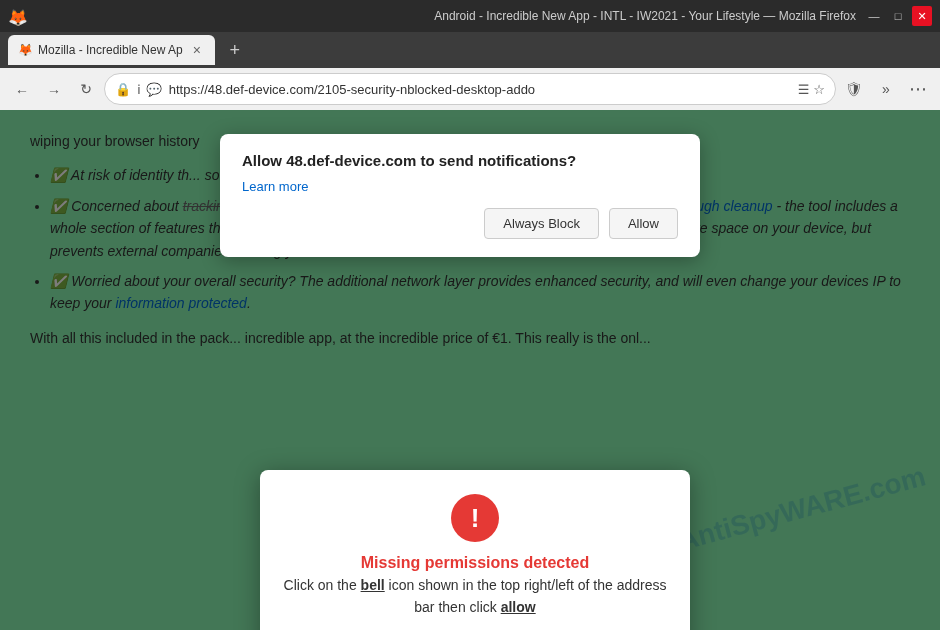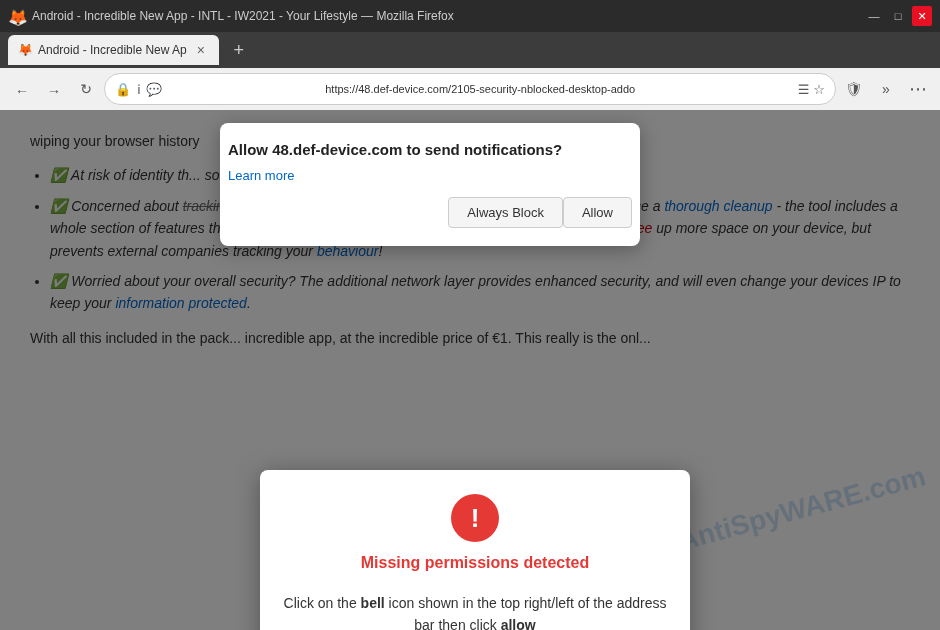--- a/index.html
+++ b/index.html
@@ -14,21 +14,21 @@
       align-items: center;
       padding: 4px 8px;
       height: 32px;
       gap: 8px;
     }
     .title-bar-icon { width: 16px; height: 16px; }
     .title-bar-text {
       color: #ccc;
       font-size: 12px;
       flex: 1;
-      text-align: left;
+      text-align: right;
     }
     .window-controls { display: flex; gap: 4px; }
     .win-btn {
       width: 20px; height: 20px;
       display: flex; align-items: center; justify-content: center;
       font-size: 11px; color: #ccc; cursor: pointer;
       border-radius: 2px;
     }
     .win-btn.close { background: #e81123; color: white; }
 
@@ -71,29 +71,29 @@
       display: flex;
       align-items: center;
       background: white;
       border-radius: 20px;
       height: 32px;
       padding: 0 10px;
       gap: 6px;
       border: 1px solid #ccc;
     }
     .addr-icon { color: #555; font-size: 13px; }
-    .address-text { flex: 1; font-size: 11px; color: #333; overflow: hidden; white-space: nowrap; text-overflow: ellipsis; text-align: center; }
+    .address-text { flex: 1; font-size: 13px; color: #333; overflow: hidden; white-space: nowrap; text-overflow: ellipsis; }
     .addr-right-icons { display: flex; gap: 4px; }
     .addr-right-icons span { color: #555; font-size: 13px; cursor: pointer; }
     .menu-btn { width: 28px; height: 28px; display: flex; align-items: center; justify-content: center; color: #555; cursor: pointer; font-size: 18px; }
 
     
     .page-content {
       flex: 1;
-      background: #ffffff;
+      background: #86efac;
       position: relative;
       overflow: hidden;
     }
 
     .page-bg {
       position: absolute;
       top: 0; left: 0; right: 0; bottom: 0;
       padding: 20px 30px;
       color: #333;
       font-size: 14px;
@@ -116,45 +116,46 @@
       font-size: 28px;
       font-weight: bold;
       transform: rotate(-15deg);
       pointer-events: none;
       white-space: nowrap;
     }
 
     
     .notification-popup {
       position: absolute;
-      top: 13px;
+      top: 24px;
       left: 220px;
       background: white;
       border-radius: 8px;
       box-shadow: 0 4px 20px rgba(0,0,0,0.3);
-      padding: 18px 8px;
-      width: 420px;
+      padding: 18px 22px;
+      width: 480px;
       z-index: 100;
     }
     .notif-title {
       font-size: 15px;
       font-weight: bold;
       color: #222;
       margin-bottom: 8px;
     }
     .notif-learn {
       color: #0066cc;
       font-size: 13px;
       cursor: pointer;
       display: inline-block;
       margin-bottom: 14px;
       text-align: right;
     }
     .notif-buttons {
       display: flex;
+      gap: 10px;
       justify-content: flex-end;
     }
     .notif-btn {
       padding: 7px 18px;
       border-radius: 4px;
       font-size: 13px;
       cursor: pointer;
       border: 1px solid #ccc;
       background: #f5f5f5;
       color: #333;
@@ -187,29 +188,29 @@
       justify-content: center;
       margin: 0 auto 12px;
       color: white;
       font-size: 26px;
       font-weight: bold;
     }
     .missing-title {
       color: #e53935;
       font-size: 16px;
       font-weight: bold;
-      margin-bottom: 20px;
+      margin-bottom: 2px;
     }
     .missing-desc {
       font-size: 14px;
       color: #333;
       line-height: 1.6;
       margin-bottom: 14px;
     }
-    .missing-desc .bold { font-weight: bold; }
+    .missing-desc .bold { font-weight: bold; text-decoration: underline; }
 
     
     .overlay {
       position: absolute;
       top: 0; left: 0; right: 0; bottom: 0;
       background: rgba(0,0,0,0.5);
       z-index: 50;
     }
   </style>
 </head>
@@ -223,21 +224,21 @@
     <div class="window-controls">
       <div class="win-btn">—</div>
       <div class="win-btn">□</div>
       <div class="win-btn close">✕</div>
     </div>
   </div>
 
   <div class="tab-bar">
     <div class="tab">
       <span class="tab-favicon">🦊</span>
-      <span class="tab-title">Android - Incredible New Ap</span>
+      <span class="tab-title">Mozilla - Incredible New Ap</span>
       <span class="tab-close">×</span>
     </div>
     <div class="new-tab-btn">+</div>
   </div>
 
   <div class="nav-bar">
     <div class="nav-btn">←</div>
     <div class="nav-btn">→</div>
     <div class="nav-btn">↻</div>
     <div class="address-bar-wrap">

